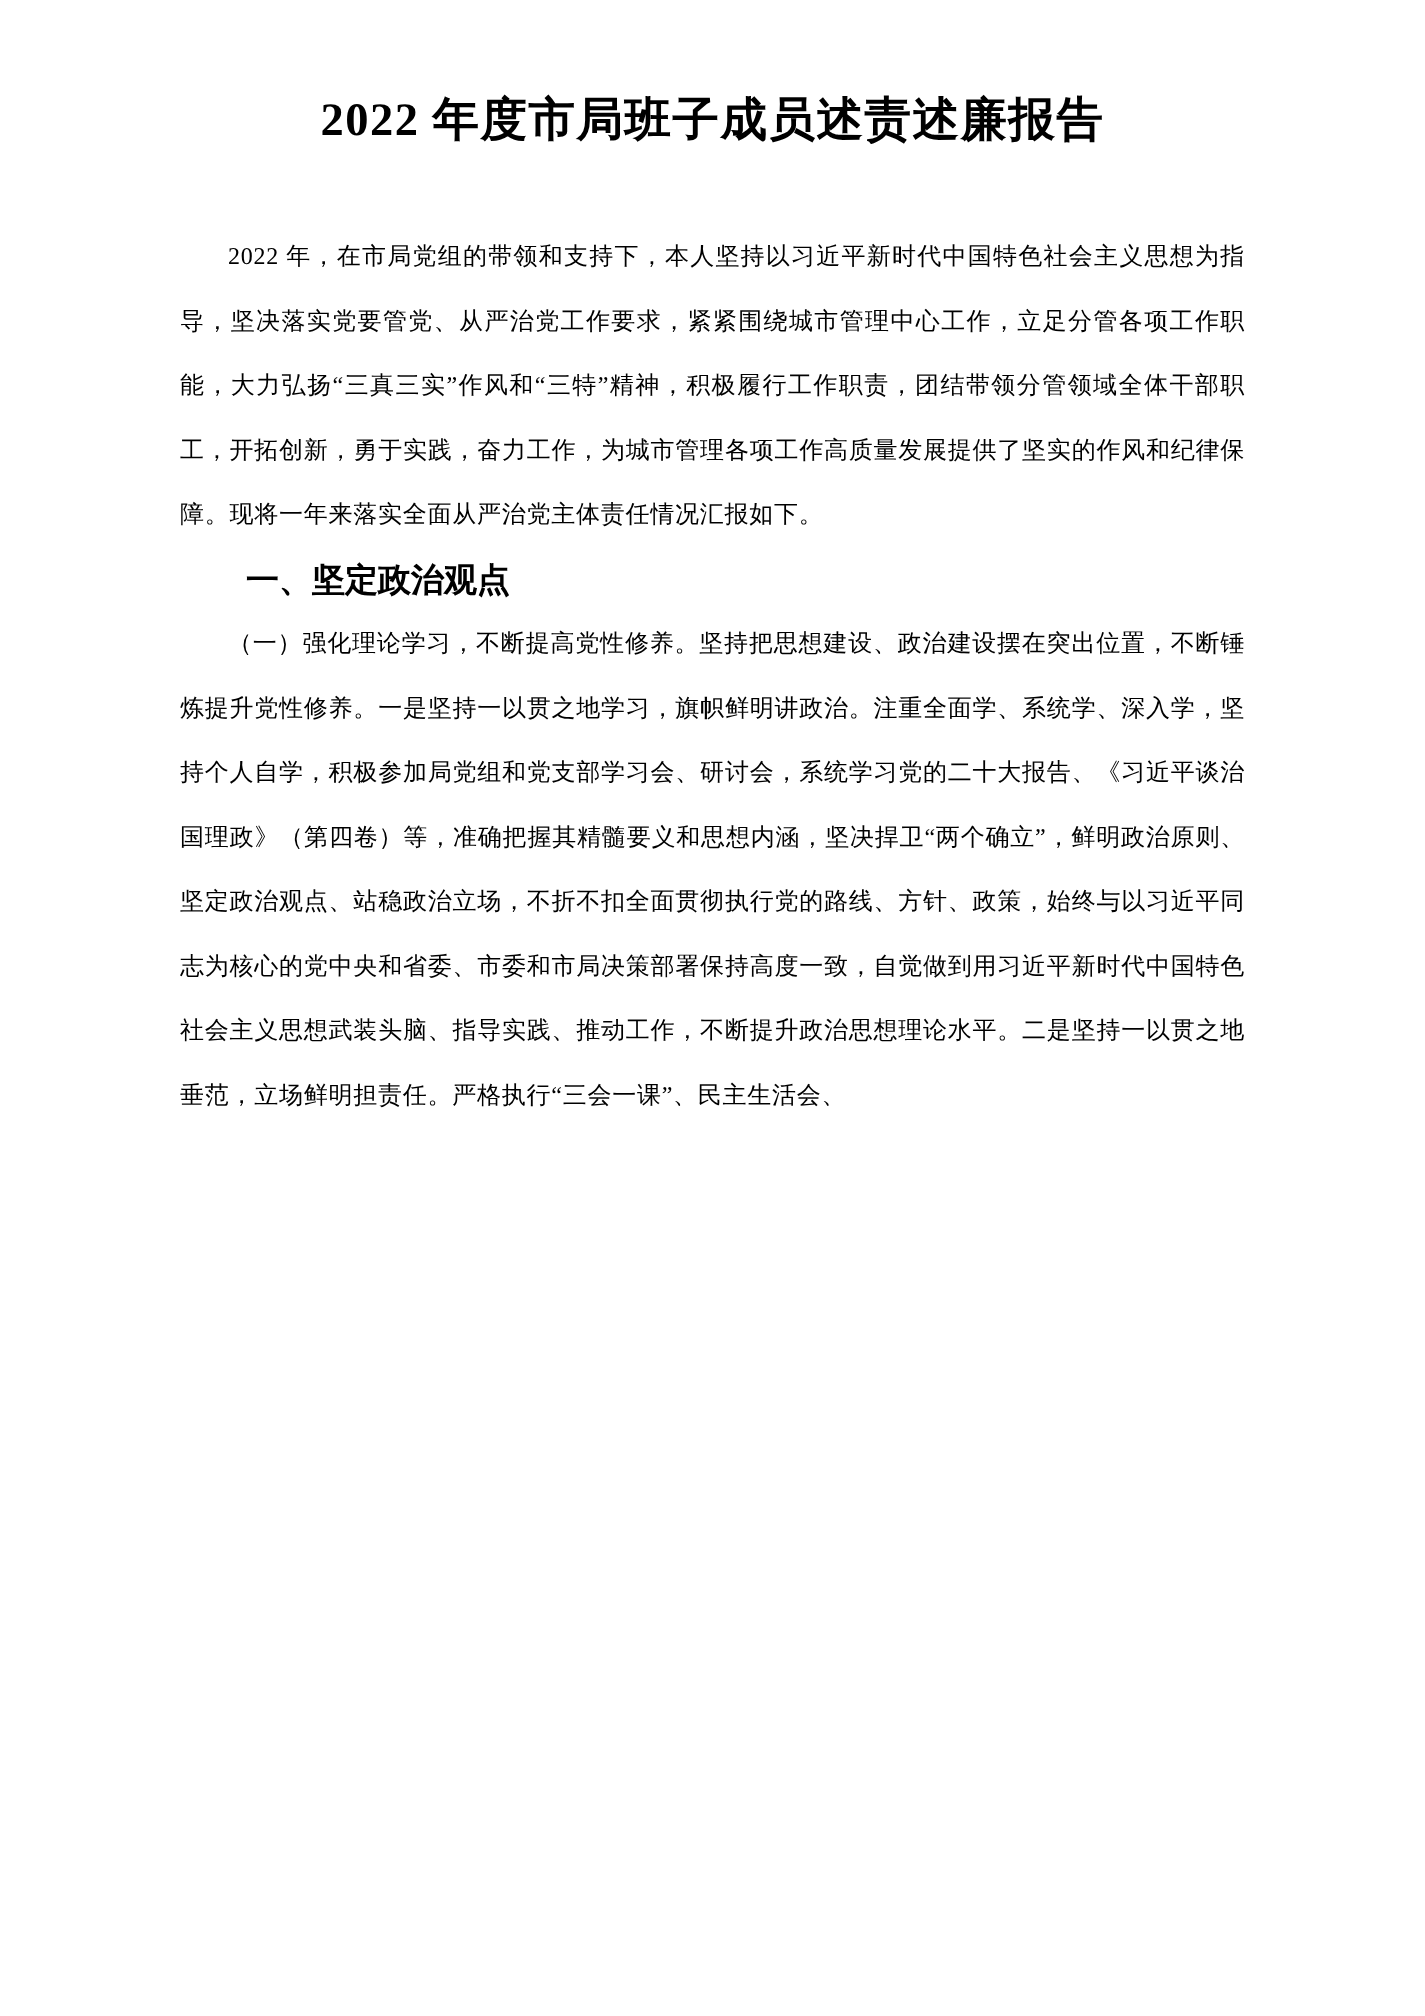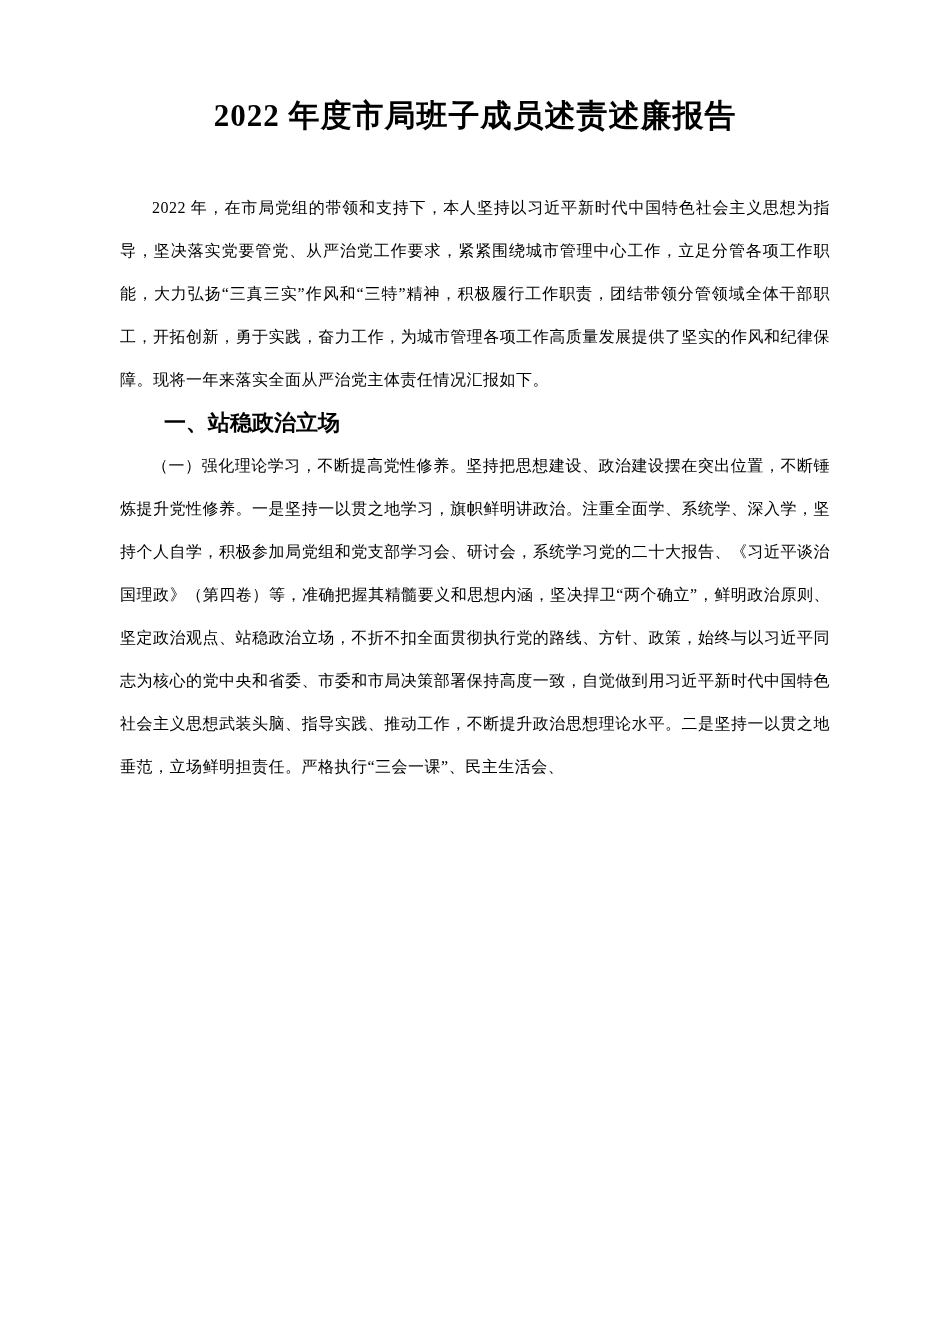--- a/index.html
+++ b/index.html
@@ -12,21 +12,21 @@
     width: 950px;
     height: 1344px;
     overflow: hidden;
     color: #000000;
     font-family: "Liberation Serif", "DejaVu Serif", serif;
   }
   .page {
     box-sizing: border-box;
     width: 950px;
     height: 1344px;
-    padding: 96px 120px 60px 120px;
+    padding: 60px 120px 60px 120px;
     background: #ffffff;
     overflow: hidden;
   }
   .doc-title {
     margin: 0 0 50px 0;
     text-align: center;
     font-size: 31px;
     font-weight: bold;
     letter-spacing: 1px;
     line-height: 1.3;
@@ -52,16 +52,16 @@
   }
 </style>
 </head>
 <body>
 
 <div class="page">
   <h1 class="doc-title">2022 年度市局班子成员述责述廉报告</h1>
 
   <p class="para">2022 年，在市局党组的带领和支持下，本人坚持以习近平新时代中国特色社会主义思想为指导，坚决落实党要管党、从严治党工作要求，紧紧围绕城市管理中心工作，立足分管各项工作职能，大力弘扬“三真三实”作风和“三特”精神，积极履行工作职责，团结带领分管领域全体干部职工，开拓创新，勇于实践，奋力工作，为城市管理各项工作高质量发展提供了坚实的作风和纪律保障。现将一年来落实全面从严治党主体责任情况汇报如下。</p>
 
-  <h2 class="section-heading">一、站稳政治立场</h2>
+  <h2 class="section-heading">一、坚定政治观点</h2>
 
   <p class="para">（一）强化理论学习，不断提高党性修养。坚持把思想建设、政治建设摆在突出位置，不断锤炼提升党性修养。一是坚持一以贯之地学习，旗帜鲜明讲政治。注重全面学、系统学、深入学，坚持个人自学，积极参加局党组和党支部学习会、研讨会，系统学习党的二十大报告、《习近平谈治国理政》（第四卷）等，准确把握其精髓要义和思想内涵，坚决捍卫“两个确立”，鲜明政治原则、坚定政治观点、站稳政治立场，不折不扣全面贯彻执行党的路线、方针、政策，始终与以习近平同志为核心的党中央和省委、市委和市局决策部署保持高度一致，自觉做到用习近平新时代中国特色社会主义思想武装头脑、指导实践、推动工作，不断提升政治思想理论水平。二是坚持一以贯之地垂范，立场鲜明担责任。严格执行“三会一课”、民主生活会、</p>
 </div>
 
 </body></html>

